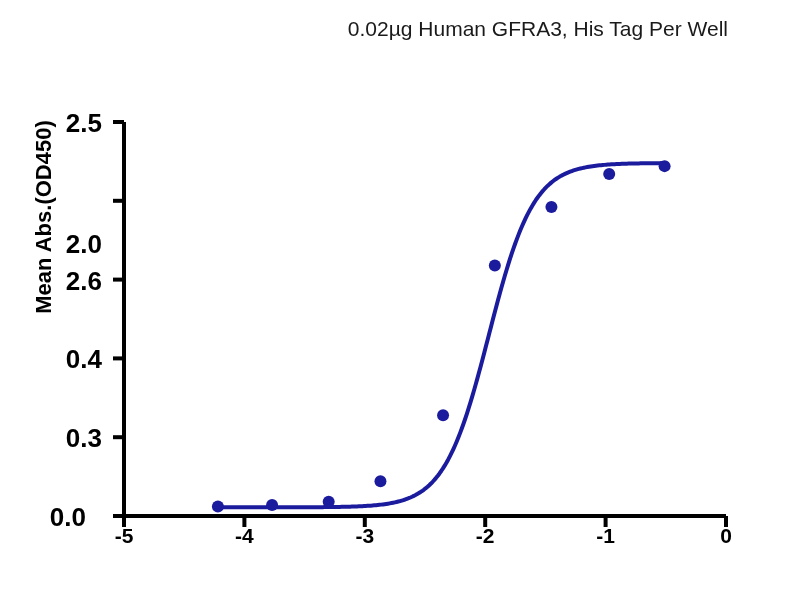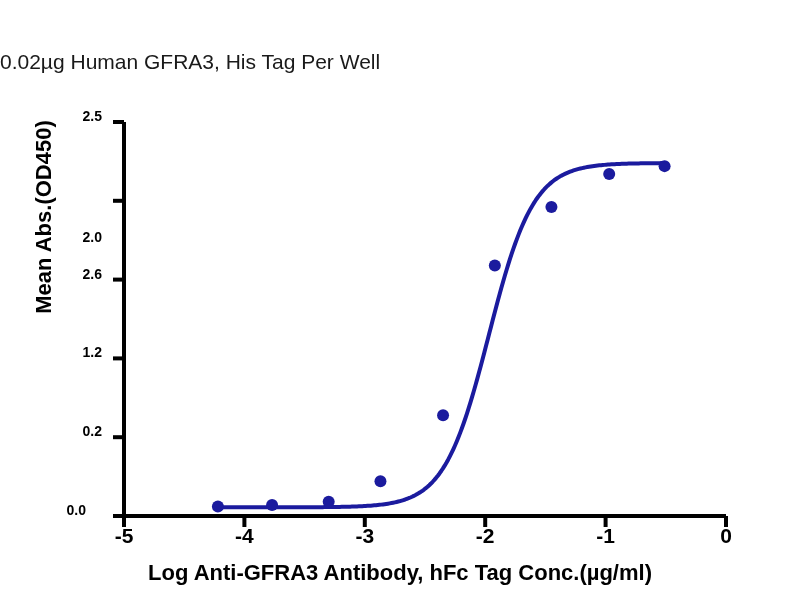--- a/index.html
+++ b/index.html
@@ -8,21 +8,21 @@
     font-family:"Liberation Sans", sans-serif;
     -webkit-font-smoothing:antialiased;
   }
   #chart-root{position:relative;width:800px;height:600px;}
 
   .title{
     position:absolute;left:0;top:2px;width:800px;text-align:center;
     font-size:24px;font-weight:bold;color:#000;letter-spacing:.1px;
   }
   .subtitle{
-    position:absolute;left:0;top:50px;width:728px;text-align:left;
+    position:absolute;left:0;top:17px;width:728px;text-align:right;
     font-size:21px;font-weight:normal;color:#1a1a1a;
   }
 
   .plot-area{position:absolute;left:0;top:0;width:800px;height:600px;}
 
   .ylabel{
     position:absolute;
     left:-86px;top:204px;width:260px;
     text-align:center;
     font-size:22px;font-weight:bold;color:#000;
@@ -30,44 +30,43 @@
     transform-origin:center center;
     white-space:nowrap;
   }
   .xlabel{
     position:absolute;left:0;top:560px;width:800px;text-align:center;
     font-size:22px;font-weight:bold;color:#000;
   }
 
   .ytick-label{
     position:absolute;right:0;width:56px;text-align:right;
-    font-size:14px;font-weight:bold;color:#000;
+    font-size:26px;font-weight:bold;color:#000;
   }
   .xtick-label{
     position:absolute;width:60px;text-align:center;
     font-size:21px;font-weight:bold;color:#000;top:524px;
   }
   svg{position:absolute;left:0;top:0;}
 </style>
 </head>
 <body>
 
 <div id="chart-root">
 
   <div class="subtitle">0.02µg Human GFRA3, His Tag Per Well</div>
 
   <div class="plot-area">
 
     <div class="ylabel">Mean Abs.(OD450)</div>
-    <div class="xlabel">Log Anti-GFRA3 Antibody, hFc Tag Conc.(µg/ml)</div>
 
     <div id="ytick-labels">
         <div class="ytick-label" style="left: 30px; top: 502px;">0.0</div>
-        <div class="ytick-label" style="left: 46px; top: 423.2px;">0.2</div>
-        <div class="ytick-label" style="left: 46px; top: 344.4px;">1.2</div>
+        <div class="ytick-label" style="left: 46px; top: 423.2px;">0.3</div>
+        <div class="ytick-label" style="left: 46px; top: 344.4px;">0.4</div>
         <div class="ytick-label" style="left: 46px; top: 265.6px;">2.6</div>
         <div class="ytick-label" style="left: 46px; top: 186.8px; margin-top: 42px;">2.0</div>
         <div class="ytick-label" style="left: 46px; top: 108px;">2.5</div>
       </div>
     <div id="xtick-labels">
         <div class="xtick-label" style="left: 94px;">-5</div>
         <div class="xtick-label" style="left: 214.4px;">-4</div>
         <div class="xtick-label" style="left: 334.8px;">-3</div>
         <div class="xtick-label" style="left: 455.2px;">-2</div>
         <div class="xtick-label" style="left: 575.6px;">-1</div>

